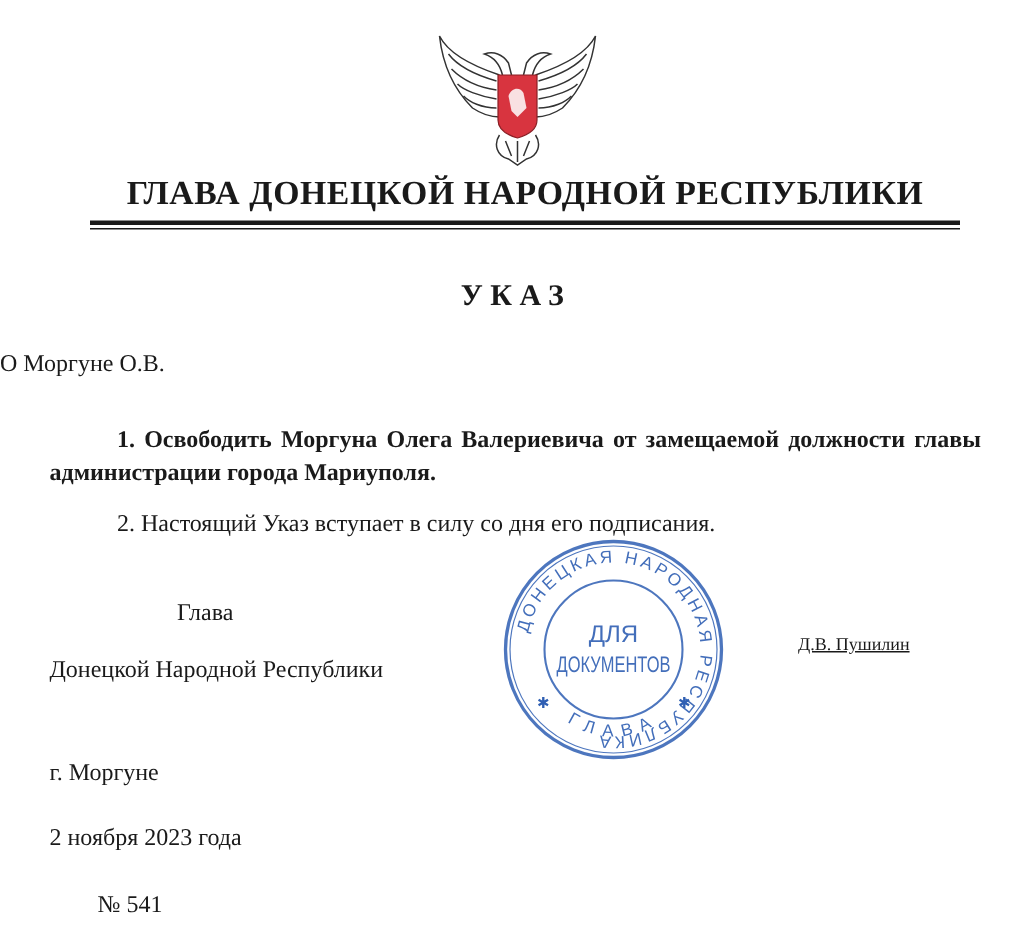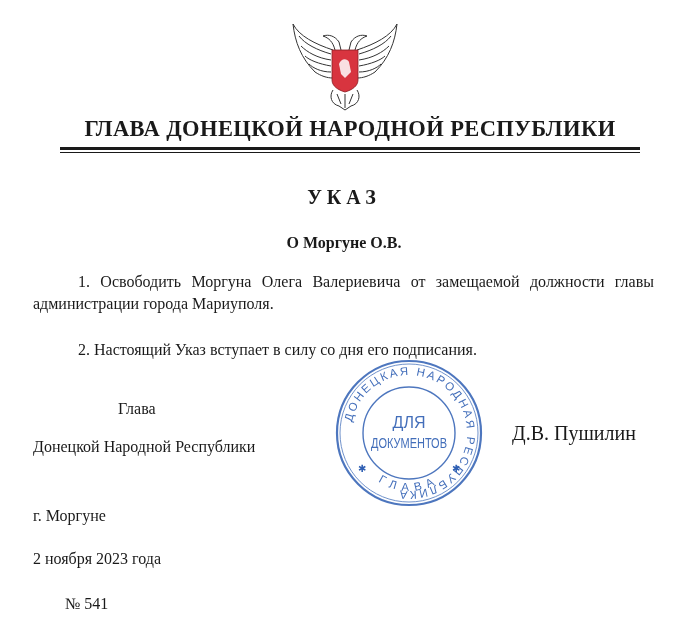--- a/index.html
+++ b/index.html
@@ -9,27 +9,27 @@
   }
   .abs { position: absolute; }
   #emblem { left: 285px; top: 14px; width: 120px; height: 100px; }
   #org-title {
     left: 60px; top: 116px; width: 580px; text-align: center;
     font-weight: bold; font-size: 22.5px; letter-spacing: 0.4px; white-space: nowrap;
   }
   #rule-thick { left: 60px; top: 147px; width: 580px; height: 3px; background: #1a1a1a; }
   #rule-thin { left: 60px; top: 152px; width: 580px; height: 1px; background: #1a1a1a; }
   #doc-type { left: 0; top: 186px; width: 688px; text-align: center; font-weight: bold; font-size: 20px; letter-spacing: 5px; }
-  #doc-subject { left: 0; top: 234px; width: 688px; text-align: center; font-weight: bold; font-size: 16px; }
+  #doc-subject { left: 0; top: 234px; width: 688px; text-align: left; font-weight: normal; font-size: 16px; }
   .para { font-size: 16px; line-height: 22px; }
-  #item1 { left: 33px; top: 271px; width: 621px; text-align: justify; text-align-last: left; text-indent: 45px; }
+  #item1 { left: 33px; top: 283px; width: 621px; text-align: justify; text-align-last: left; text-indent: 45px; font-weight: bold; }
   #item2 { left: 78px; top: 339px; white-space: nowrap; }
   #sig-title-1 { left: 118px; top: 400px; font-size: 16px; }
   #sig-title-2 { left: 33px; top: 438px; font-size: 16px; white-space: nowrap; }
-  #sig-name { left: 512px; top: 422px; font-size: 20px; white-space: nowrap; }
+  #sig-name { left: 532px; top: 422px; font-size: 12px; white-space: nowrap; text-decoration: underline; }
   #stamp { left: 334px; top: 358px; width: 150px; height: 150px; }
   #place { left: 33px; top: 507px; font-size: 16px; }
   #date { left: 33px; top: 550px; font-size: 16px; }
   #number { left: 33px; top: 595px; font-size: 16px; margin-left: 32px; }
 </style>
 </head>
 <body>
 
 <div id="emblem" class="abs">
   <svg width="120" height="100" viewBox="0 0 120 100">

